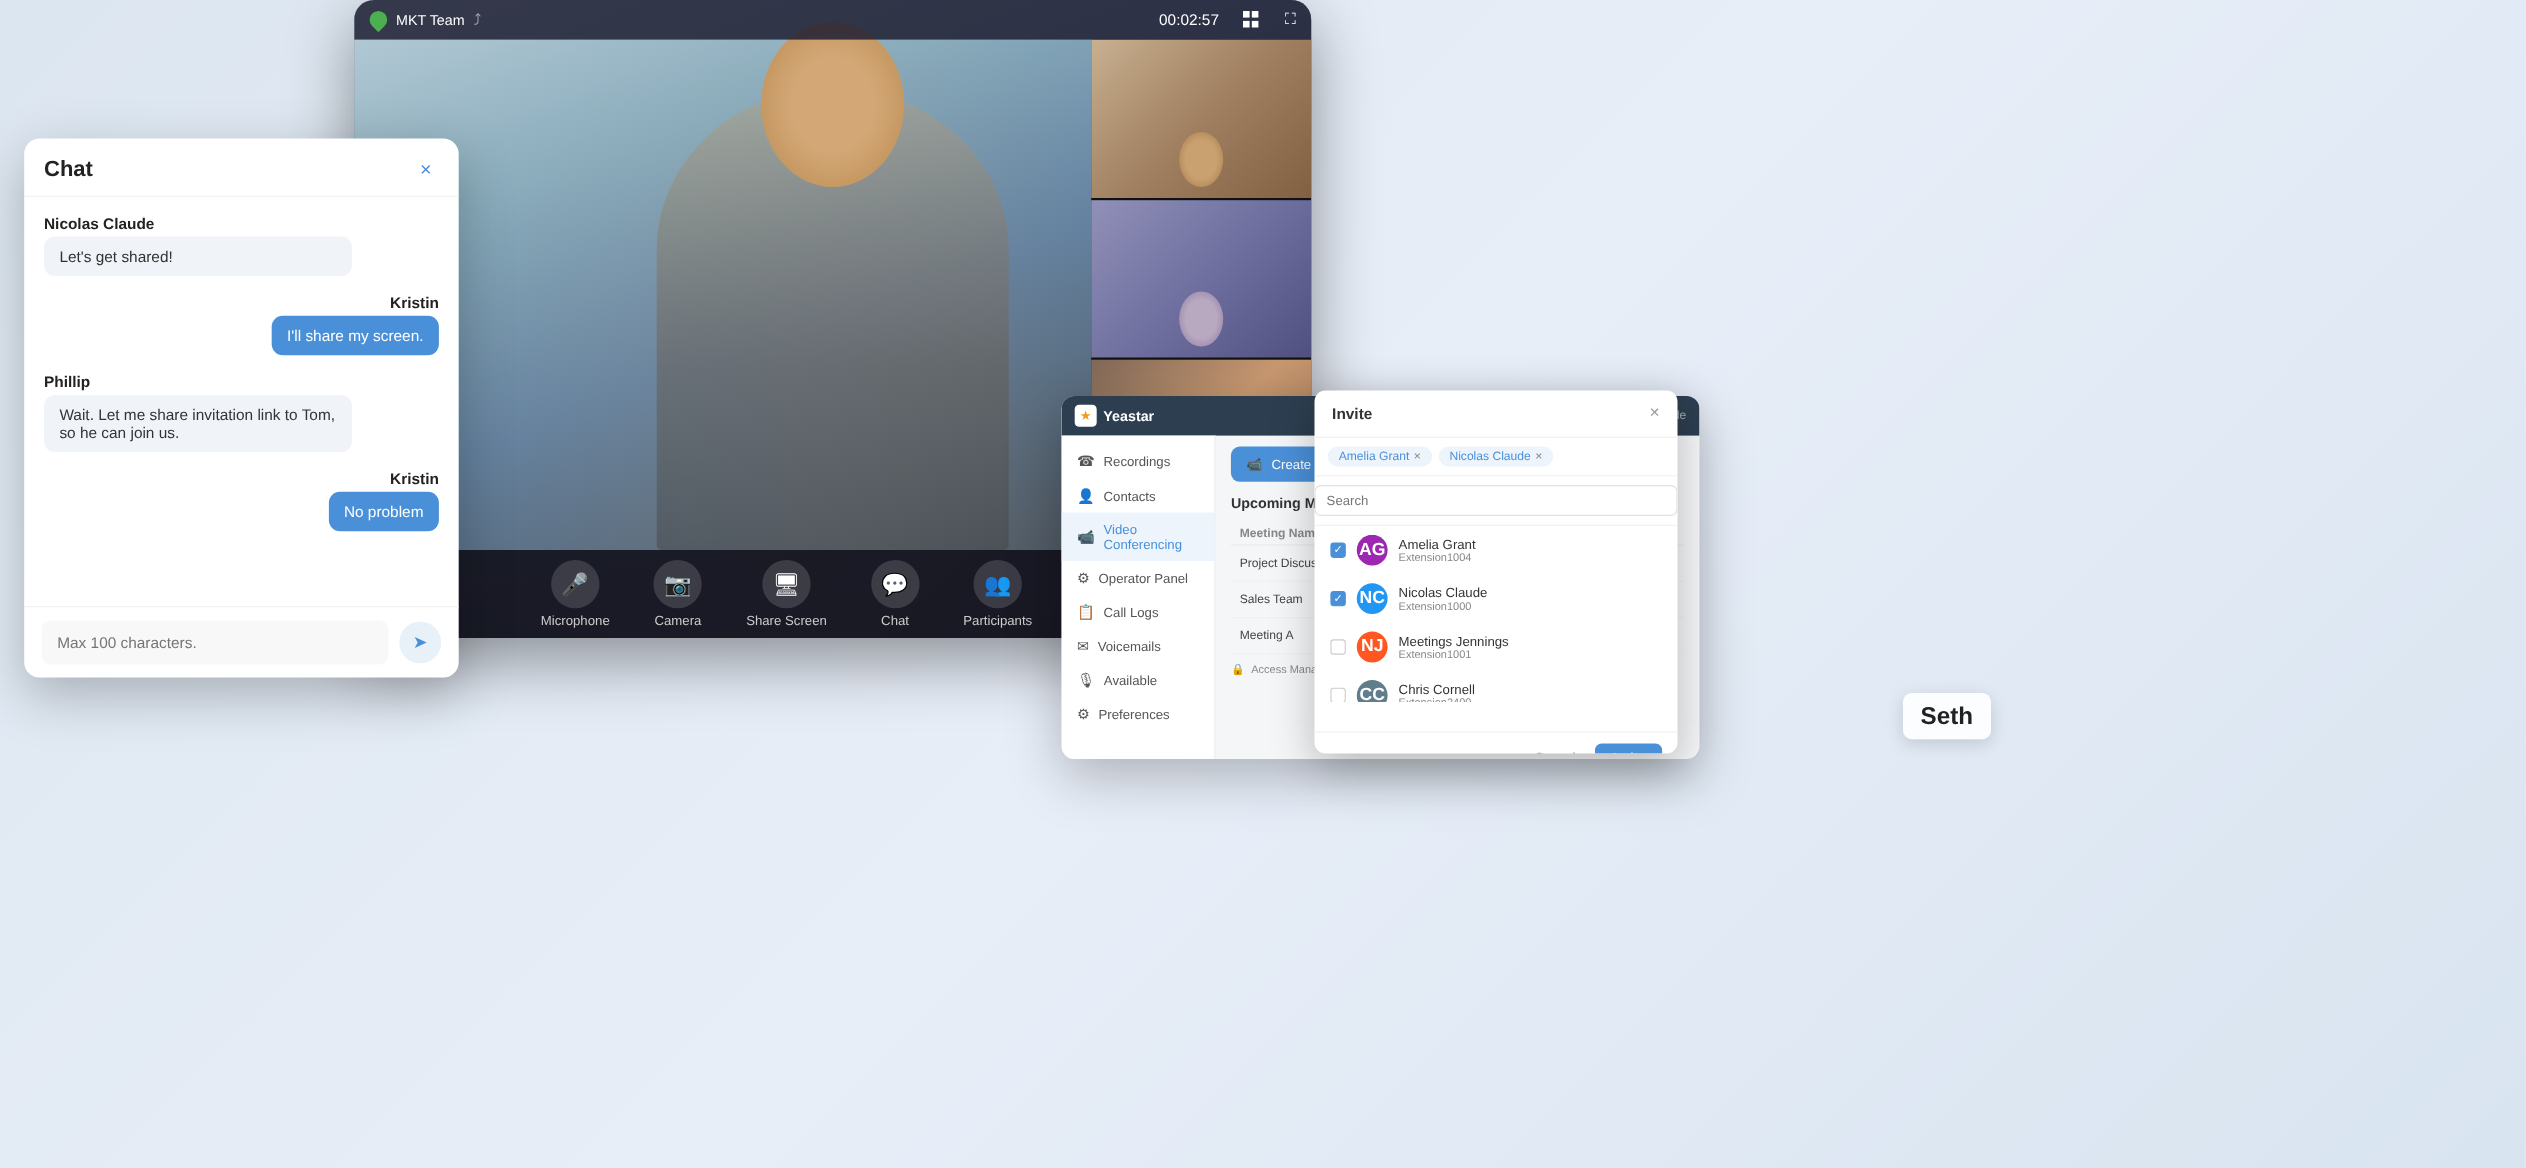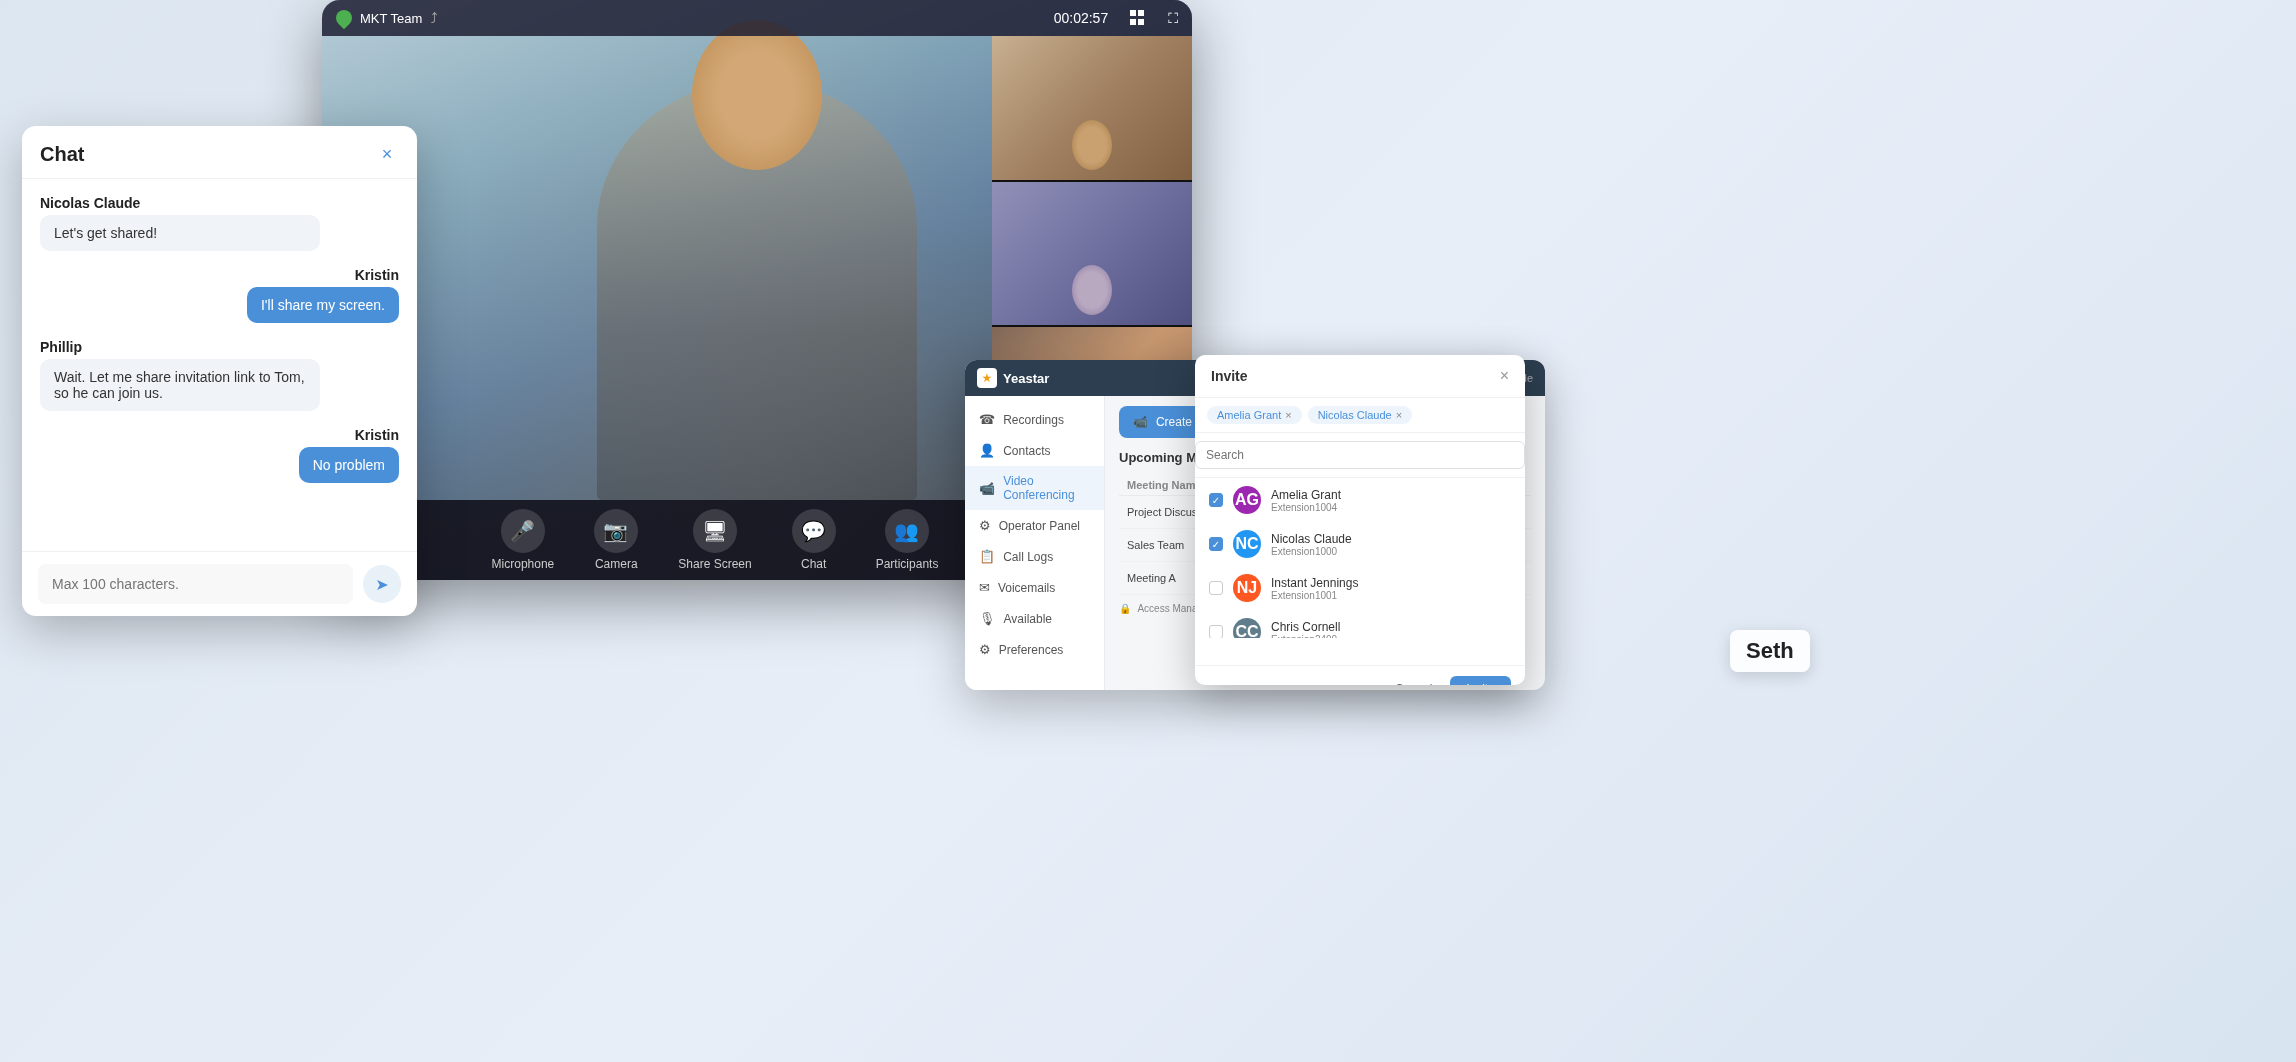--- a/index.html
+++ b/index.html
@@ -857,21 +857,21 @@
       <div class="invite-person-info">
         <div class="invite-person-name">Nicolas Claude</div>
         <div class="invite-person-ext">Extension1000</div>
       </div>
     </div>
 
     <div class="invite-item">
       <div class="invite-checkbox"></div>
       <div class="avatar-sm" style="background:#ff5722">NJ</div>
       <div class="invite-person-info">
-        <div class="invite-person-name">Instant Jennings</div>
+        <div class="invite-person-name">Meetings Jennings</div>
         <div class="invite-person-ext">Extension1001</div>
       </div>
     </div>
 
     <div class="invite-item">
       <div class="invite-checkbox"></div>
       <div class="avatar-sm" style="background:#607d8b">CC</div>
       <div class="invite-person-info">
         <div class="invite-person-name">Chris Cornell</div>
         <div class="invite-person-ext">Extension2400</div>

